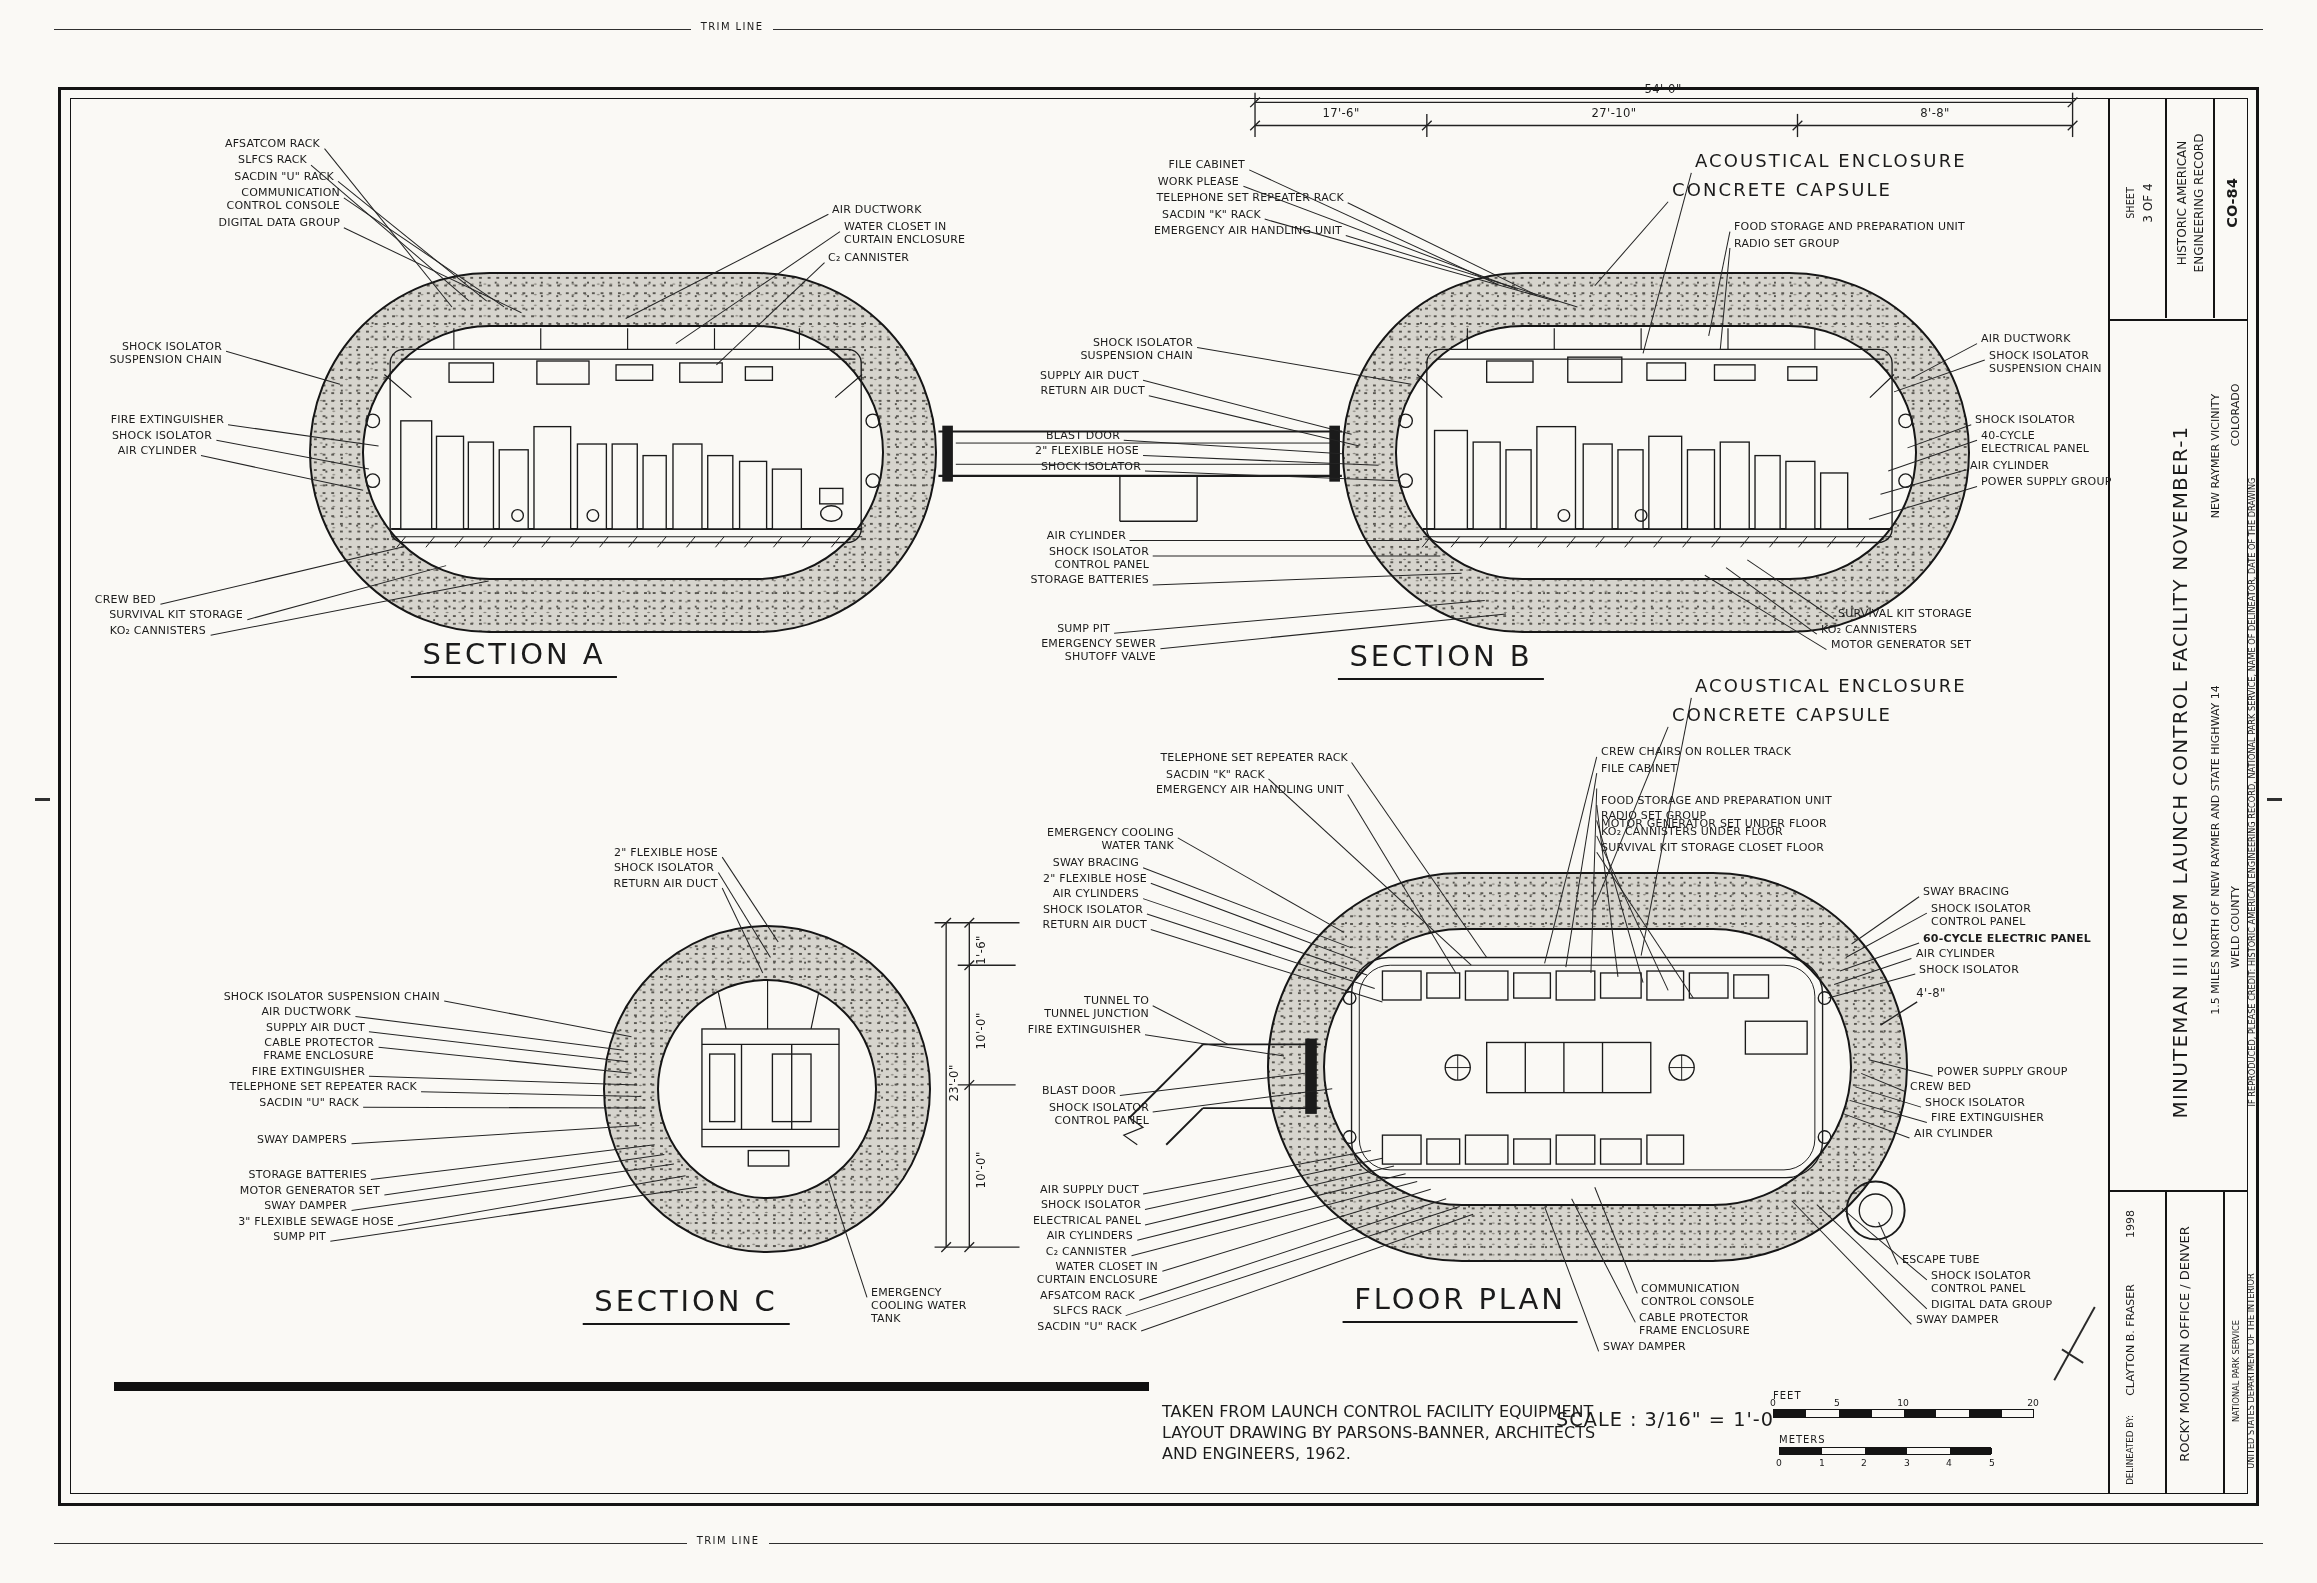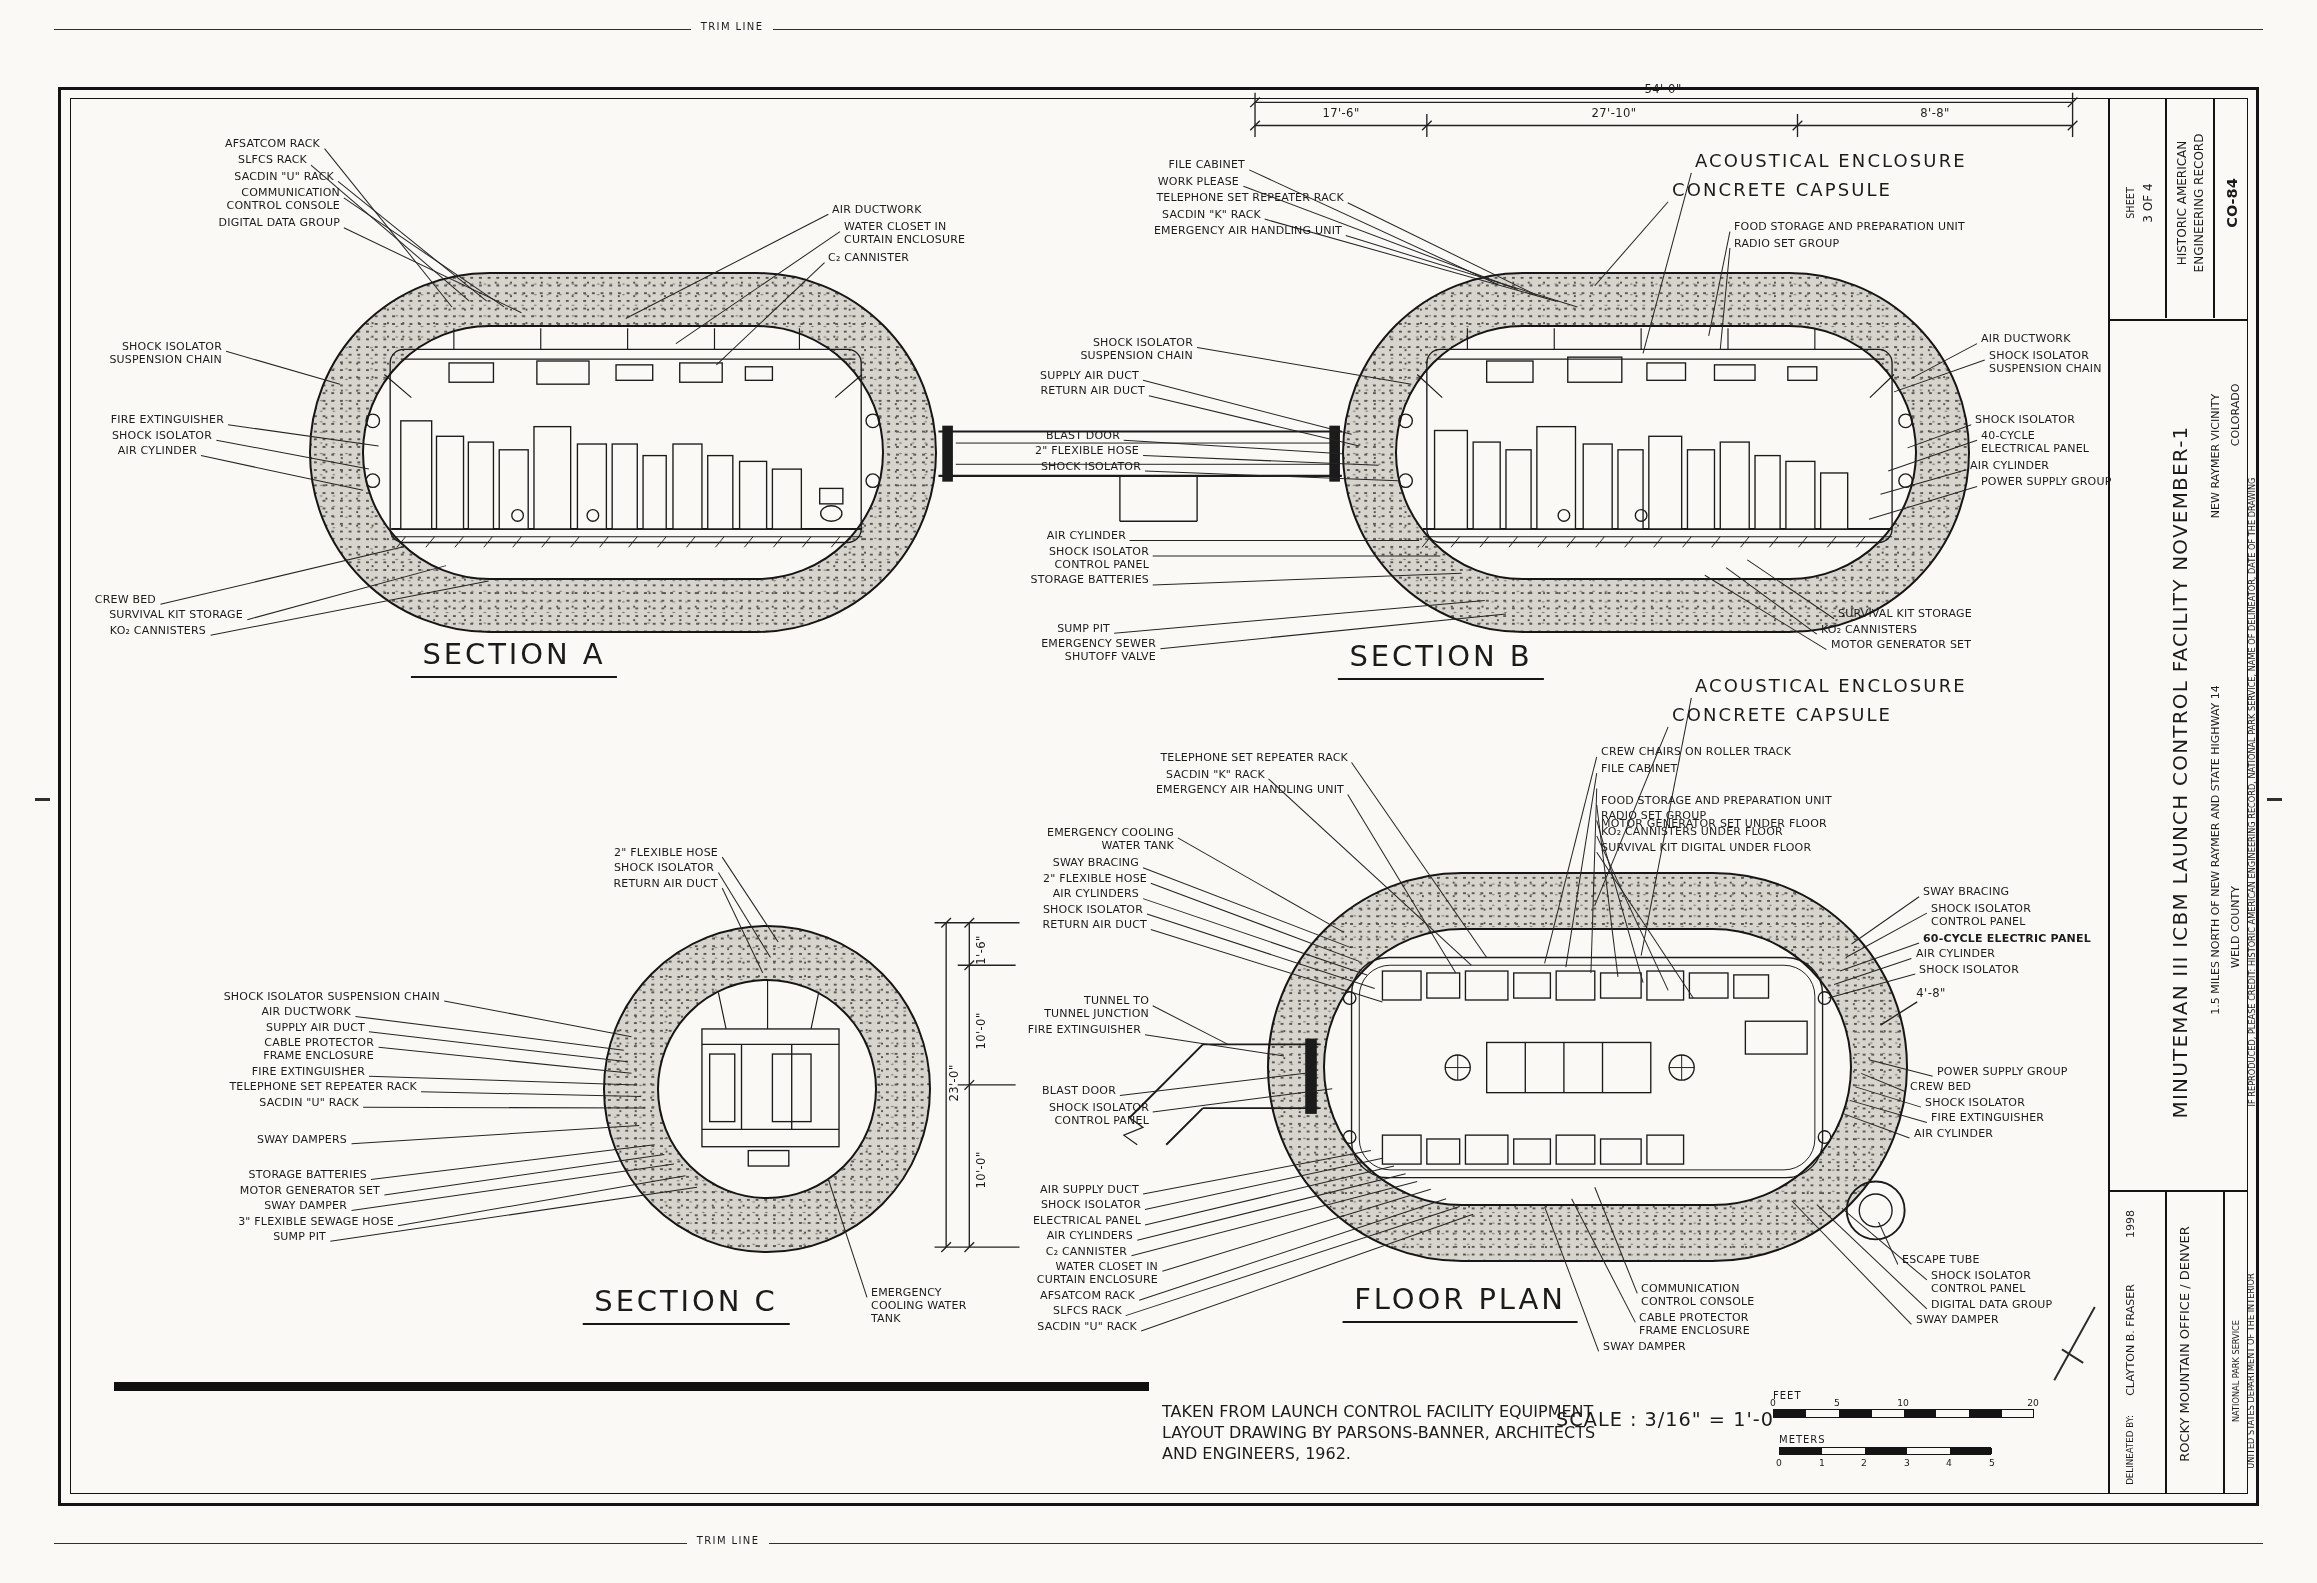--- a/index.html
+++ b/index.html
@@ -400,21 +400,21 @@
       <div class="lbl big" style="left: 1672px; top: 704px;">CONCRETE CAPSULE</div>
       <div class="lbl" style="right: 969px; text-align: right; top: 752px;">TELEPHONE SET REPEATER RACK</div>
       <div class="lbl" style="right: 1052px; text-align: right; top: 769px;">SACDIN "K" RACK</div>
       <div class="lbl" style="right: 973px; text-align: right; top: 784px;">EMERGENCY AIR HANDLING UNIT</div>
       <div class="lbl" style="left: 1601px; top: 746px;">CREW CHAIRS ON ROLLER TRACK</div>
       <div class="lbl" style="left: 1601px; top: 763px;">FILE CABINET</div>
       <div class="lbl" style="left: 1601px; top: 818px;">MOTOR GENERATOR SET UNDER FLOOR</div>
       <div class="lbl" style="left: 1601px; top: 795px;">FOOD STORAGE AND PREPARATION UNIT</div>
       <div class="lbl" style="left: 1601px; top: 810px;">RADIO SET GROUP</div>
       <div class="lbl" style="left: 1601px; top: 826px;">KO₂ CANNISTERS UNDER FLOOR</div>
-      <div class="lbl" style="left: 1601px; top: 842px;">SURVIVAL KIT DIGITAL UNDER FLOOR</div>
+      <div class="lbl" style="left: 1601px; top: 842px;">SURVIVAL KIT STORAGE CLOSET FLOOR</div>
       <div class="lbl" style="right: 1143px; text-align: right; top: 827px;">EMERGENCY COOLING
 WATER TANK</div>
       <div class="lbl" style="right: 1178px; text-align: right; top: 857px;">SWAY BRACING</div>
       <div class="lbl" style="right: 1170px; text-align: right; top: 873px;">2" FLEXIBLE HOSE</div>
       <div class="lbl" style="right: 1178px; text-align: right; top: 888px;">AIR CYLINDERS</div>
       <div class="lbl" style="right: 1174px; text-align: right; top: 904px;">SHOCK ISOLATOR</div>
       <div class="lbl" style="right: 1170px; text-align: right; top: 919px;">RETURN AIR DUCT</div>
       <div class="lbl" style="right: 1168px; text-align: right; top: 995px;">TUNNEL TO
 TUNNEL JUNCTION</div>
       <div class="lbl" style="right: 1176px; text-align: right; top: 1024px;">FIRE EXTINGUISHER</div>

